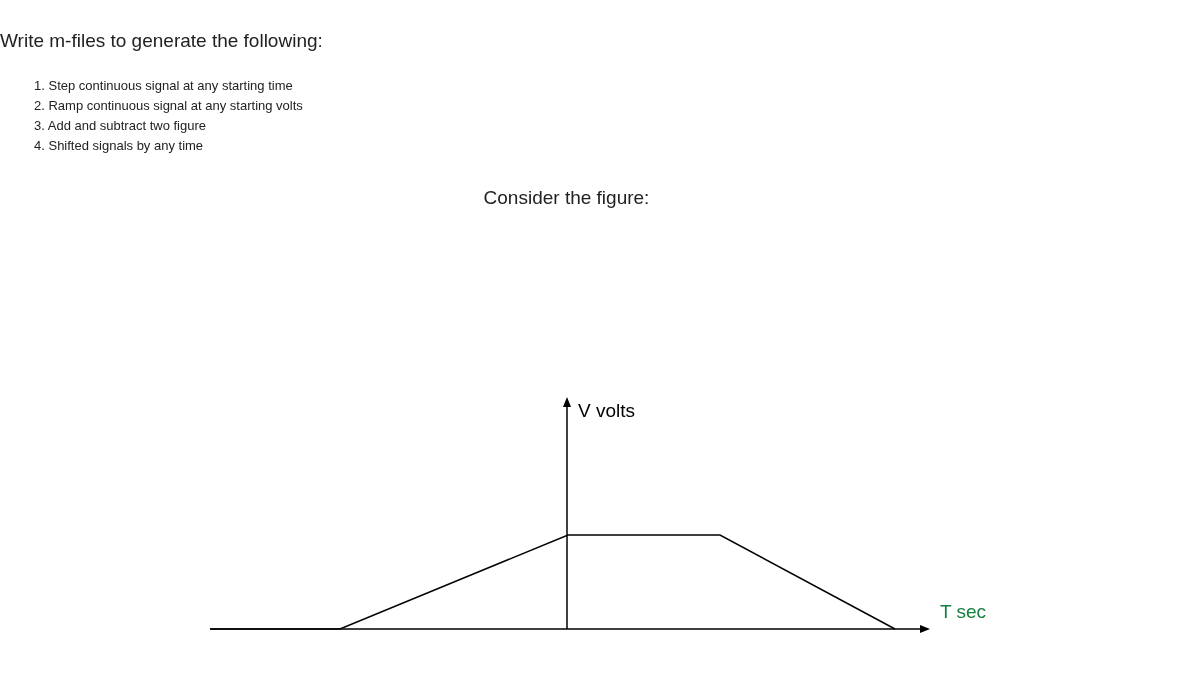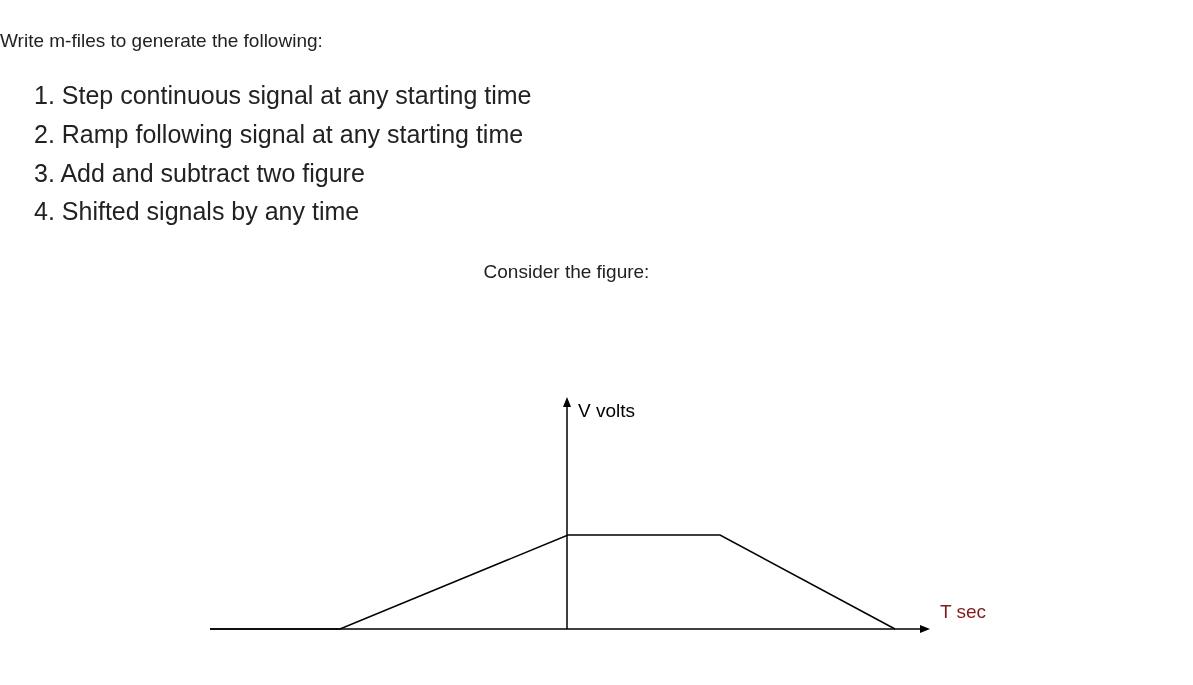--- a/index.html
+++ b/index.html
@@ -22,21 +22,21 @@
     .intro {
       font-size: 19px;
       font-weight: 400;
       margin-bottom: 24px;
     }
     .list {
       padding-left: 34px;
       margin-bottom: 30px;
     }
     .list-item {
-      font-size: 25px;
+      font-size: 13px;
       font-weight: 400;
       line-height: 1.55;
     }
     .list-num {
       display: inline;
     }
     .list-text {
       display: inline;
     }
     .consider {
@@ -58,42 +58,42 @@
       font-size: 19px;
       font-family: Arial, sans-serif;
       color: #000000;
     }
     .axis-label-t {
       position: absolute;
       top: 206px;
       left: 940px;
       font-size: 19px;
       font-family: Arial, sans-serif;
-      color: #7f1d1d;
+      color: #15803d;
     }
     svg {
       position: absolute;
       top: 0;
       left: 0;
     }
   </style>
 </head>
 <body>
 
 <div class="content">
   <p class="intro">Write m-files to generate the following:</p>
 
   <div class="list">
     <div class="list-item">
       <span class="list-num">1.</span>
       <span class="list-text">Step continuous signal at any starting time</span>
     </div>
     <div class="list-item">
       <span class="list-num">2.</span>
-      <span class="list-text">Ramp following signal at any starting time</span>
+      <span class="list-text">Ramp continuous signal at any starting volts</span>
     </div>
     <div class="list-item">
       <span class="list-num">3.</span>
       <span class="list-text">Add and subtract two figure</span>
     </div>
     <div class="list-item">
       <span class="list-num">4.</span>
       <span class="list-text">Shifted signals by any time</span>
     </div>
   </div>

